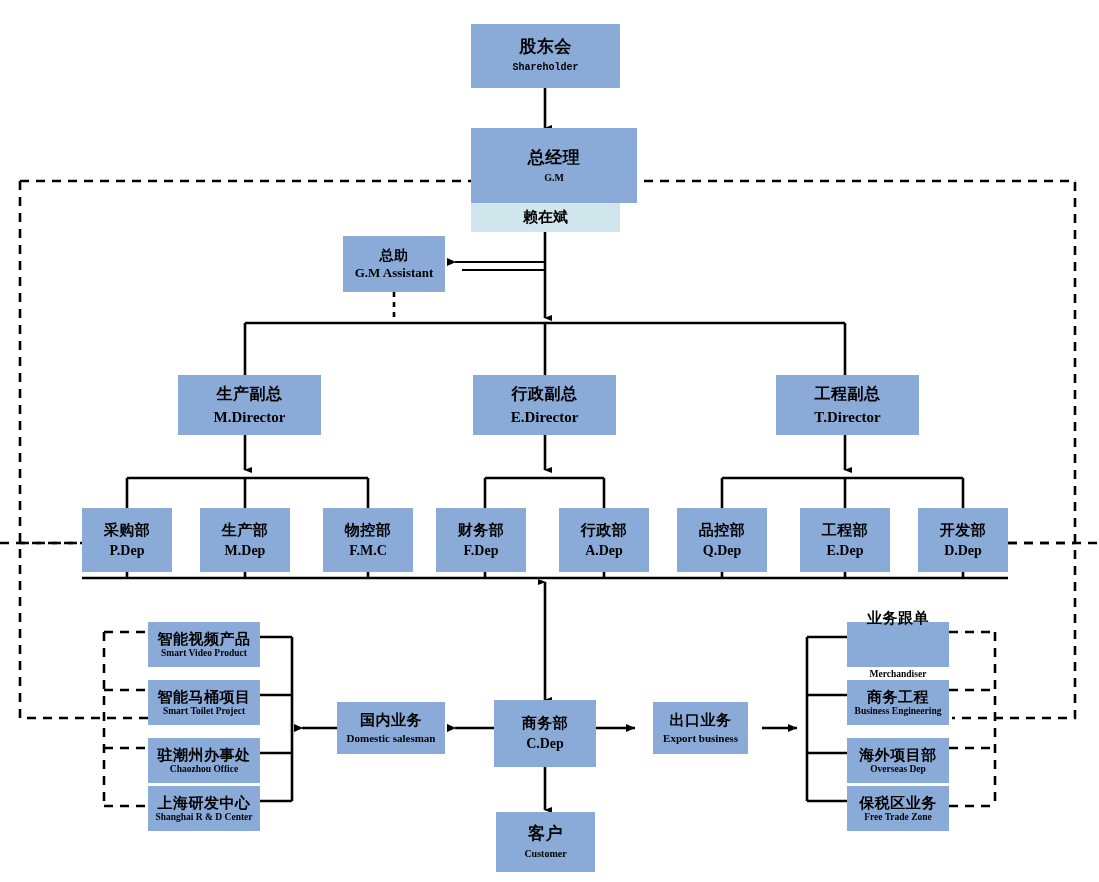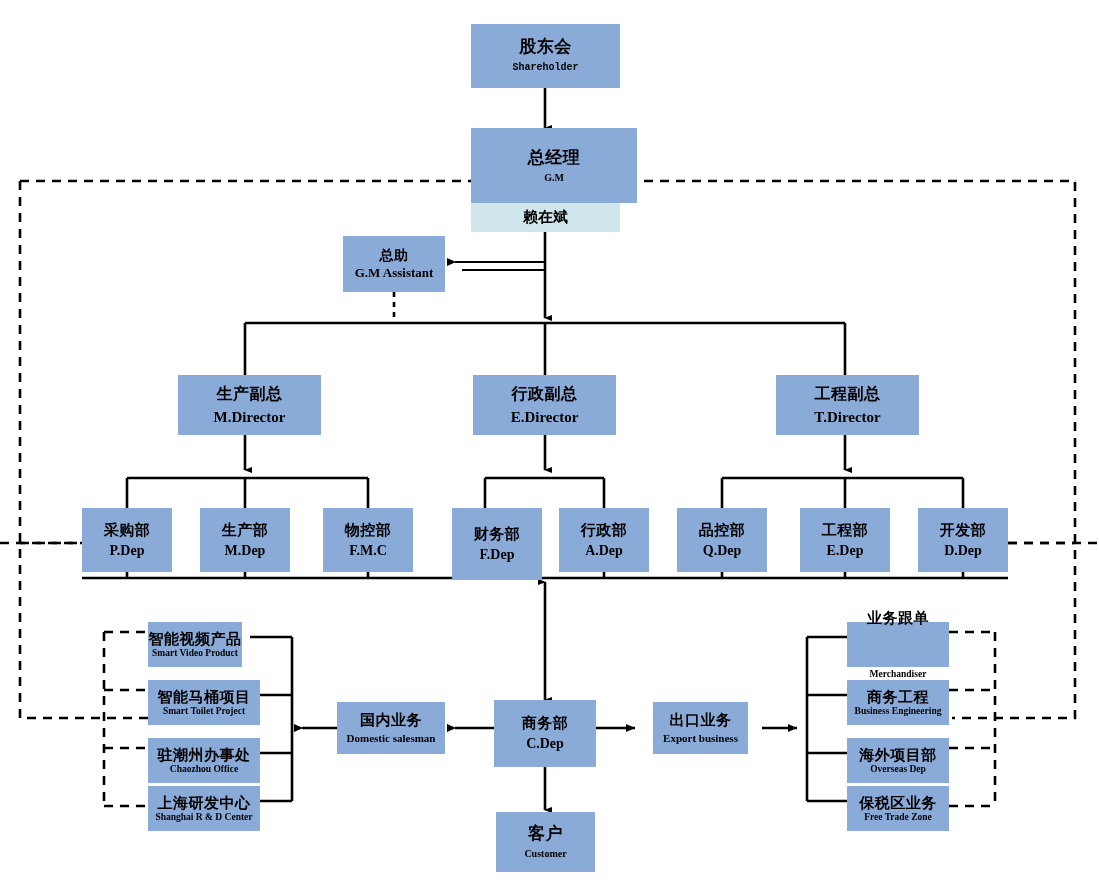--- a/index.html
+++ b/index.html
@@ -235,21 +235,21 @@
     <span class="en">P.Dep</span>
   </div>
   <div class="node tier-dep" style="left:200px;top:508px;width:90px;height:64px;">
     <span class="cn">生产部</span>
     <span class="en">M.Dep</span>
   </div>
   <div class="node tier-dep" style="left:323px;top:508px;width:90px;height:64px;">
     <span class="cn">物控部</span>
     <span class="en">F.M.C</span>
   </div>
-  <div class="node tier-dep" style="left:452px;top:508px;width:90px;height:72px;">
+  <div class="node tier-dep" style="left:436px;top:508px;width:90px;height:64px;">
     <span class="cn">财务部</span>
     <span class="en">F.Dep</span>
   </div>
   <div class="node tier-dep" style="left:559px;top:508px;width:90px;height:64px;">
     <span class="cn">行政部</span>
     <span class="en">A.Dep</span>
   </div>
   <div class="node tier-dep" style="left:677px;top:508px;width:90px;height:64px;">
     <span class="cn">品控部</span>
     <span class="en">Q.Dep</span>
@@ -276,21 +276,21 @@
   <div class="node tier-biz" style="left:653px;top:702px;width:95px;height:52px;">
     <span class="cn">出口业务</span>
     <span class="en">Export business</span>
   </div>
 
   <div class="node tier-top" style="left:496px;top:812px;width:99px;height:60px;">
     <span class="cn">客户</span>
     <span class="en">Customer</span>
   </div>
 
-  <div class="node tier-sub" style="left:148px;top:622px;width:94px;height:45px;">
+  <div class="node tier-sub" style="left:148px;top:622px;width:112px;height:45px;">
     <span class="cn">智能视频产品</span>
     <span class="en">Smart Video Product</span>
   </div>
   <div class="node tier-sub" style="left:148px;top:680px;width:112px;height:45px;">
     <span class="cn">智能马桶项目</span>
     <span class="en">Smart Toilet Project</span>
   </div>
   <div class="node tier-sub" style="left:148px;top:738px;width:112px;height:45px;">
     <span class="cn">驻潮州办事处</span>
     <span class="en">Chaozhou Office</span>

